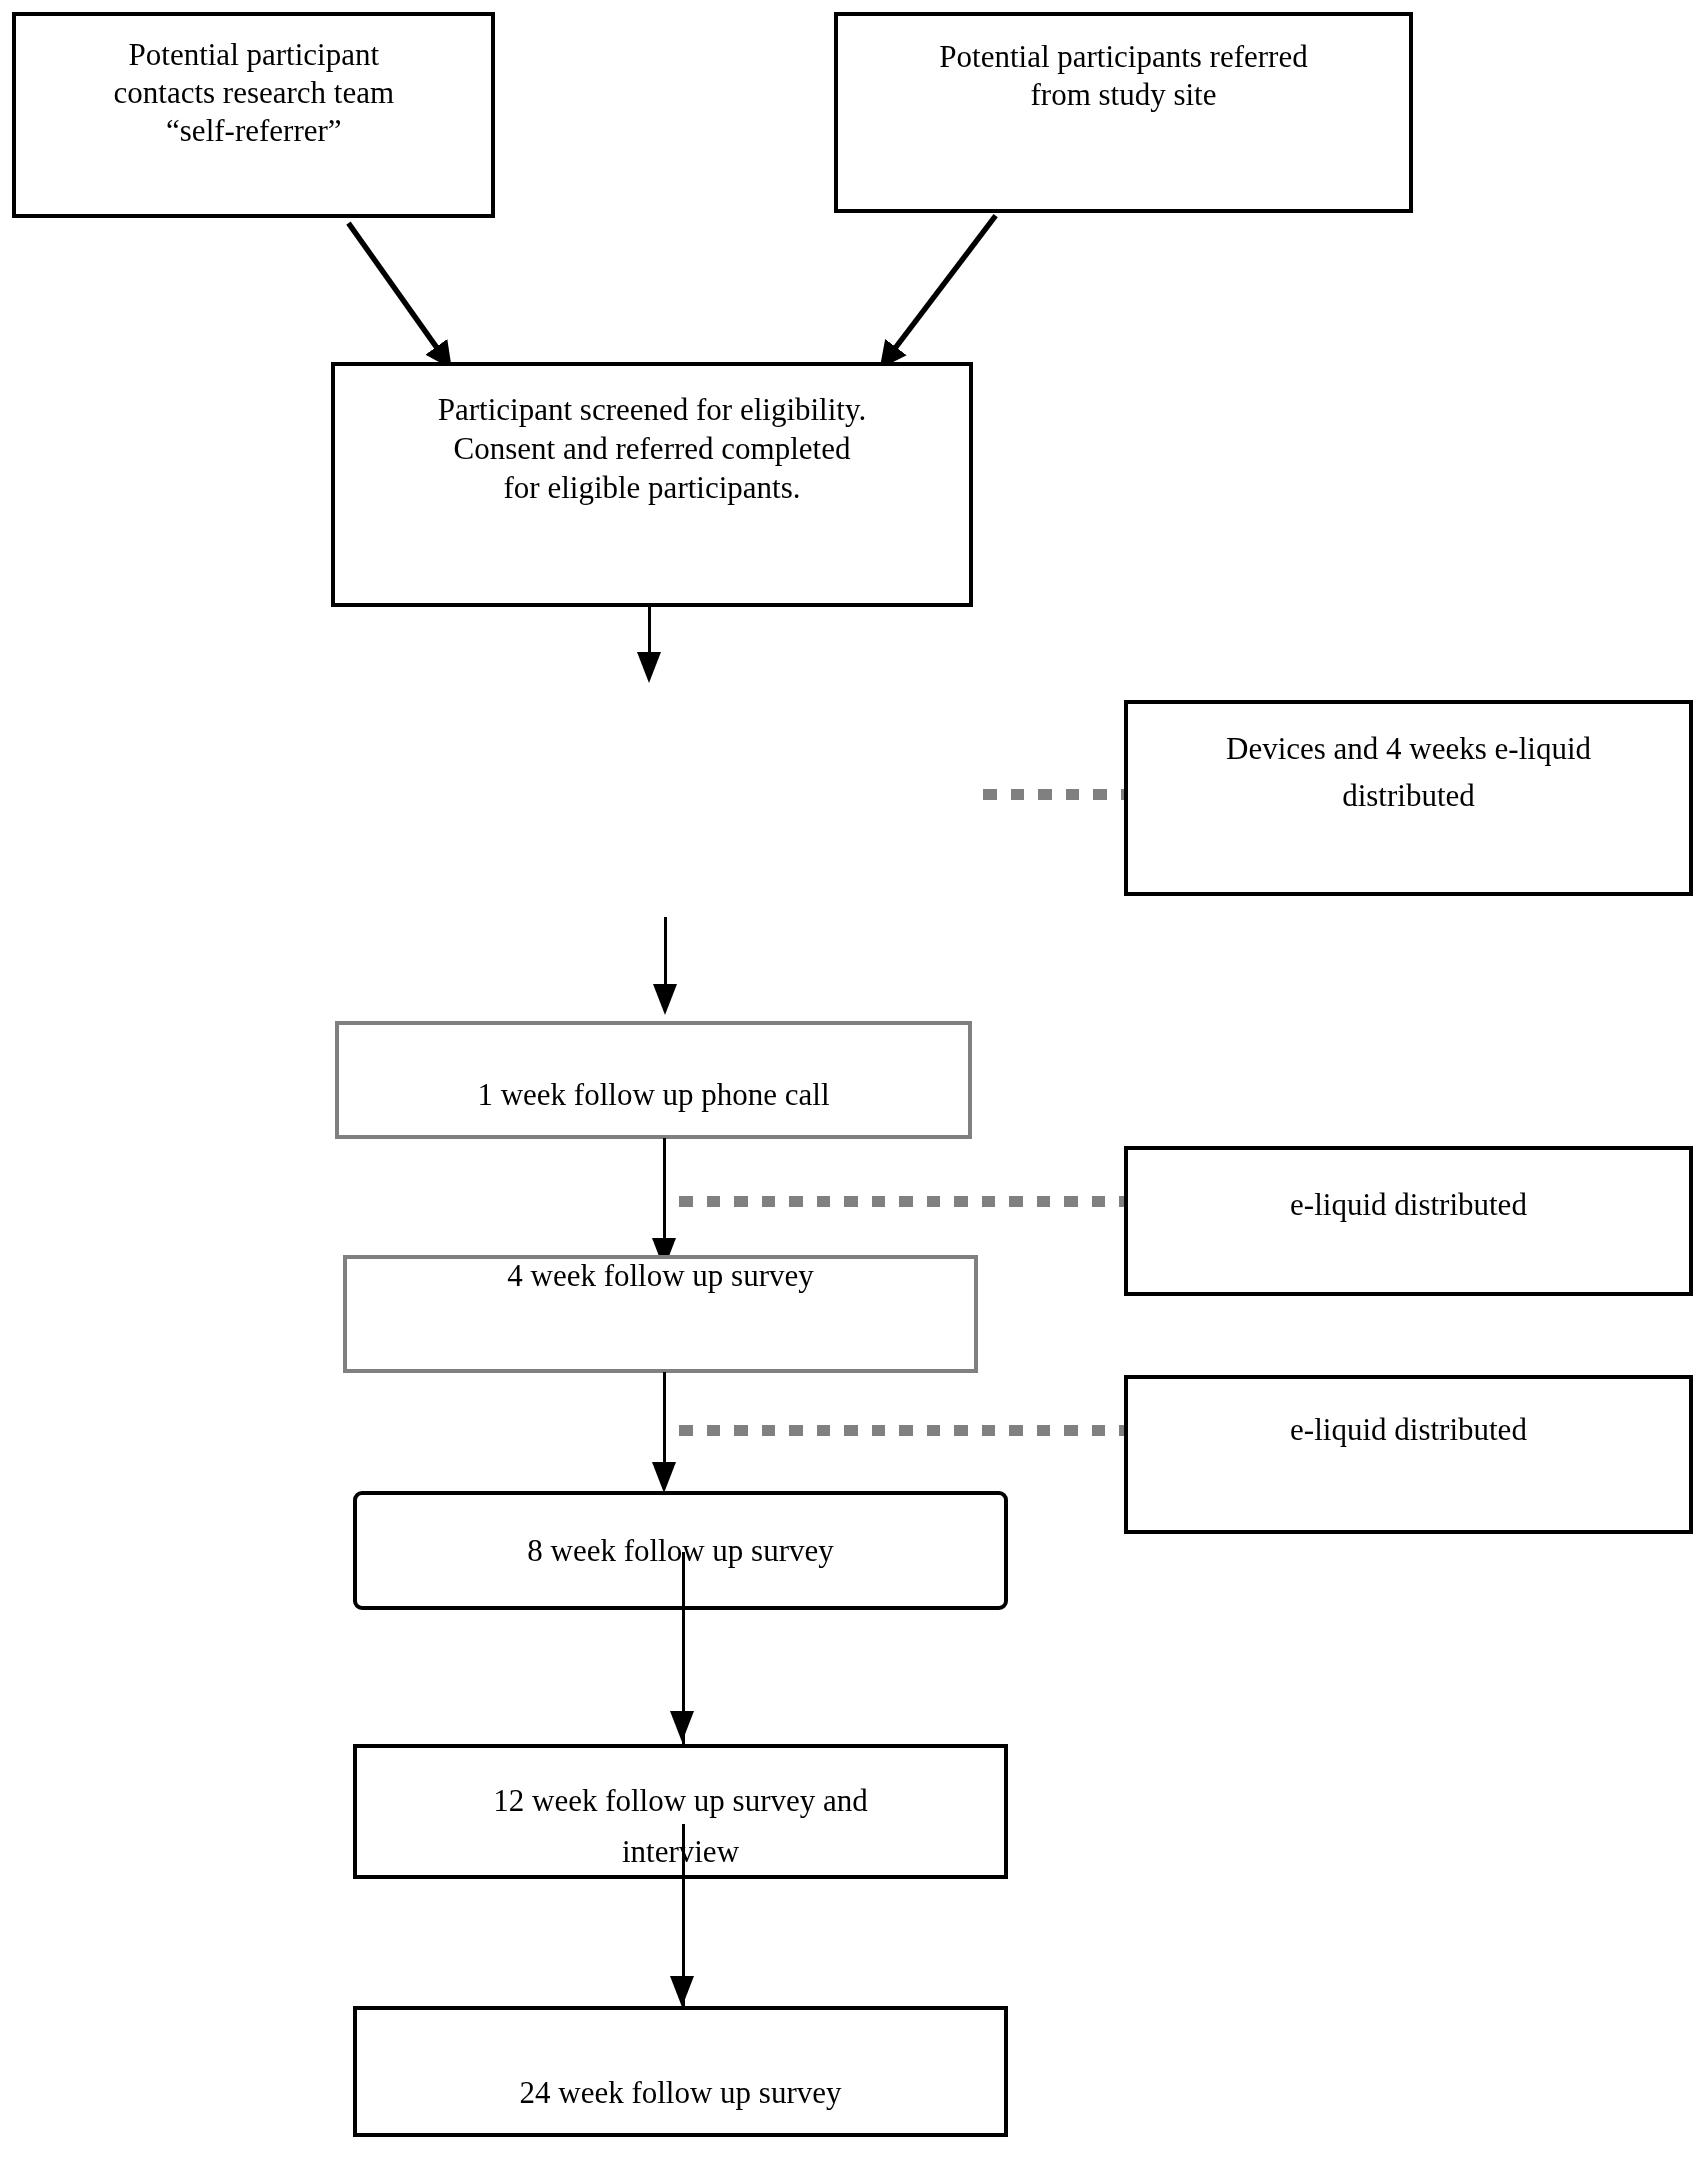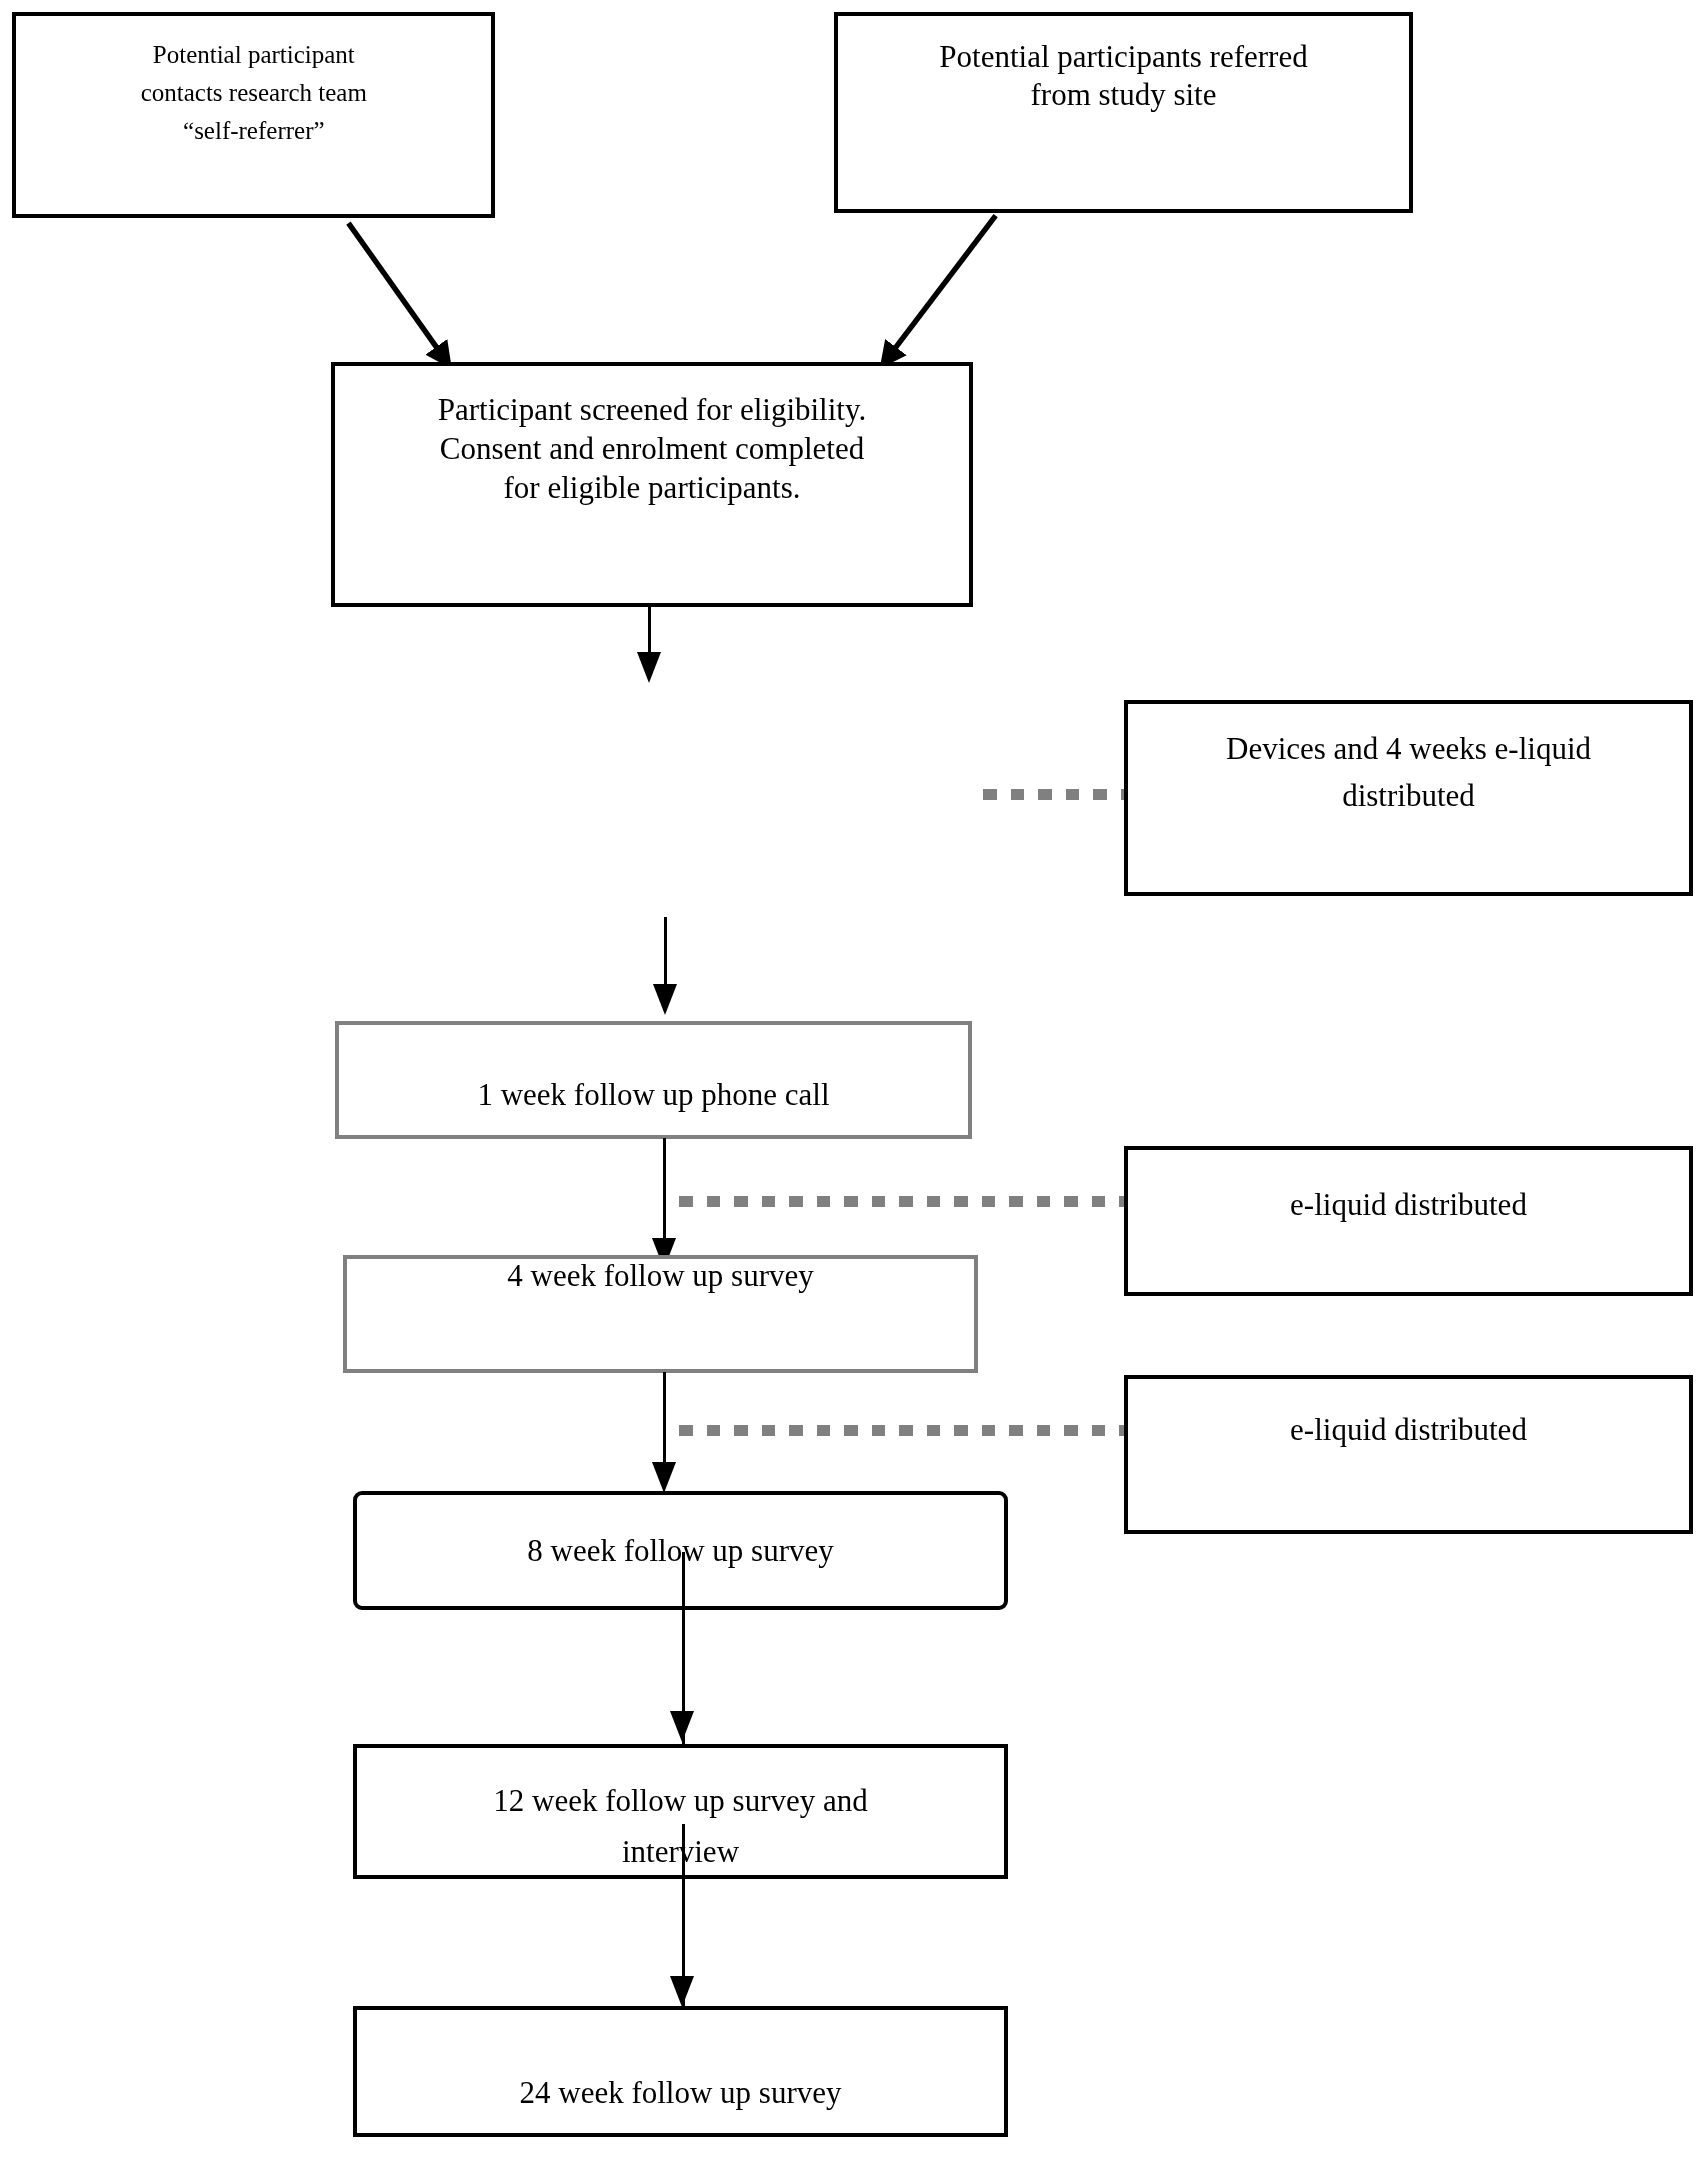--- a/index.html
+++ b/index.html
@@ -86,33 +86,33 @@
     <defs>
       <marker id="head" viewBox="0 0 12 12" refX="6" refY="6" markerWidth="5" markerHeight="5" orient="auto-start-reverse">
         <path d="M 0 0 L 12 6 L 0 12 z" fill="#000000"></path>
       </marker>
     </defs>
     <line x1="710" y1="455" x2="905" y2="730" stroke="#000000" stroke-width="11" marker-end="url(#head)"></line>
     <line x1="2030" y1="440" x2="1810" y2="730" stroke="#000000" stroke-width="11" marker-end="url(#head)"></line>
   </svg>
 
   <div class="node solid-black" style="left:12.3px; top:12.3px; width:483px; height:206px; padding-top:19.6px;">
-    <span class="label" style="font-size:25px; line-height:38px;">Potential participant
+    <span class="label" style="font-size:31px; line-height:38px;">Potential participant
 contacts research team
 “self-referrer”</span>
   </div>
 
   <div class="node solid-black" style="left:834px; top:12.3px; width:579px; height:201px; padding-top:22px;">
     <span class="label" style="font-size:31px; line-height:38px;">Potential participants referred
 from study site</span>
   </div>
 
   <div class="node solid-black" style="left:331px; top:362px; width:642px; height:245px; padding-top:23.5px;">
     <span class="label" style="font-size:31px; line-height:39px;">Participant screened for eligibility.
-Consent and enrolment completed
+Consent and referred completed
 for eligible participants.</span>
   </div>
 
   <div class="vline" style="left:648px; top:607px; height:51px;"></div>
   <div class="arrow-down" style="left:637px; top:652px;"></div>
 
 
   <div class="dotline" style="left:983px; top:789px; width:143px;"></div>
 
   <div class="node solid-black" style="left:1124px; top:700px; width:569px; height:196px; padding-top:21px;">

